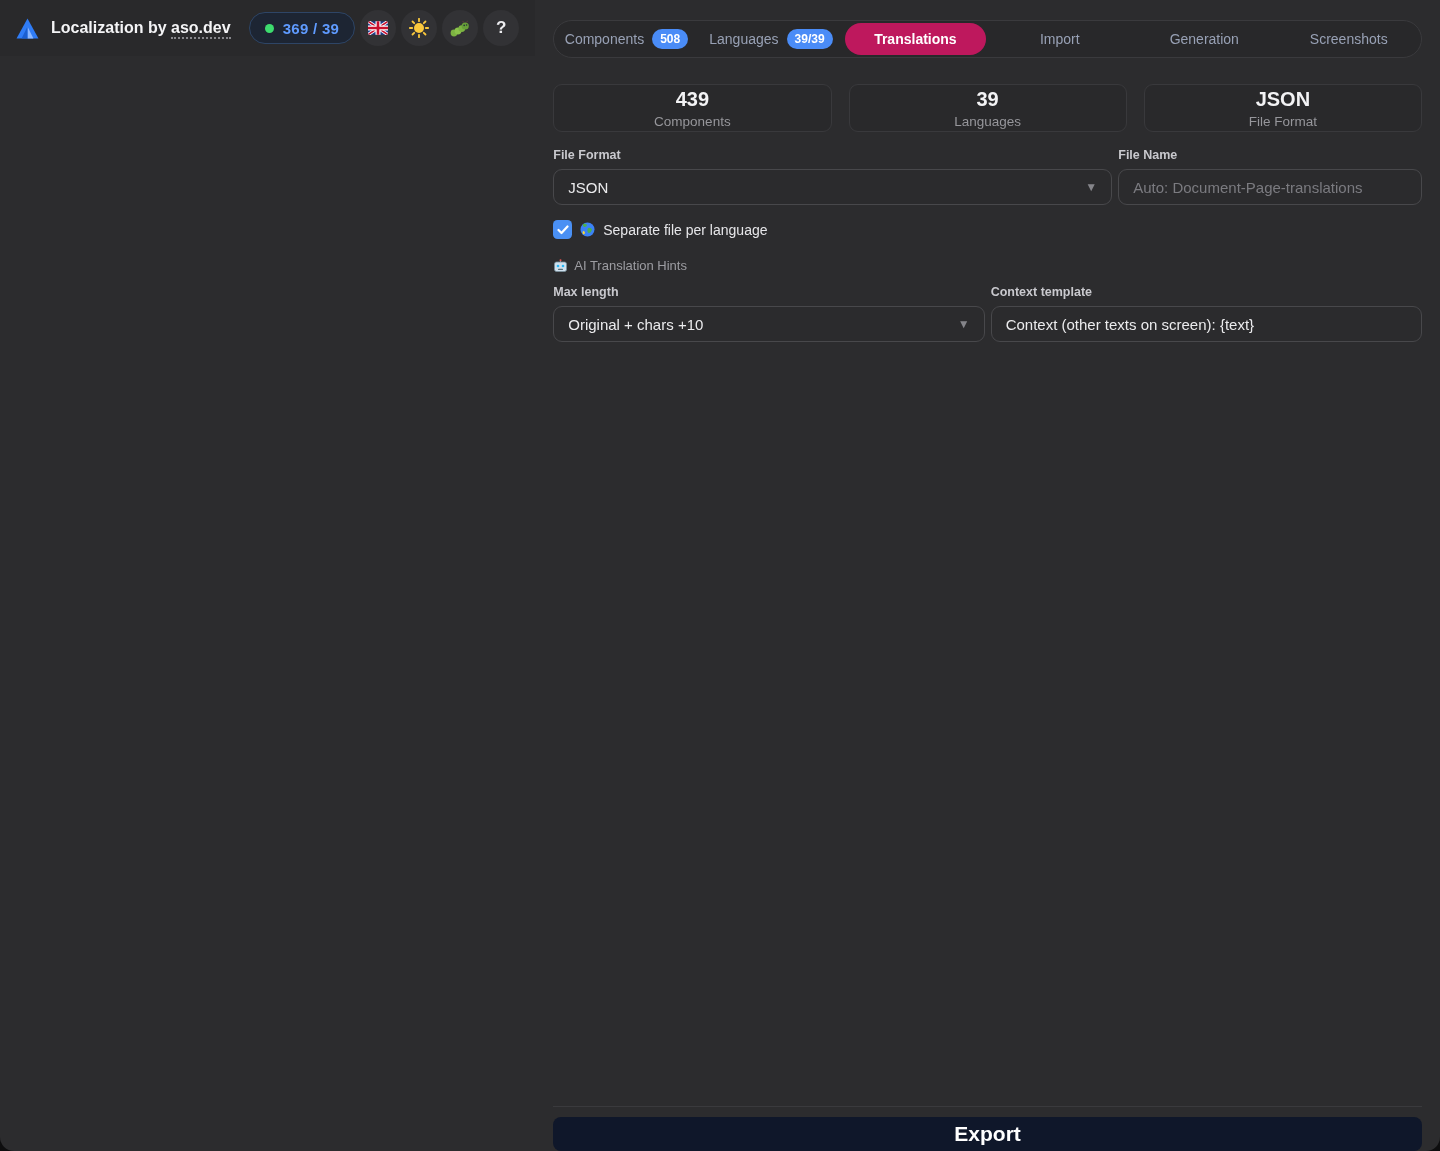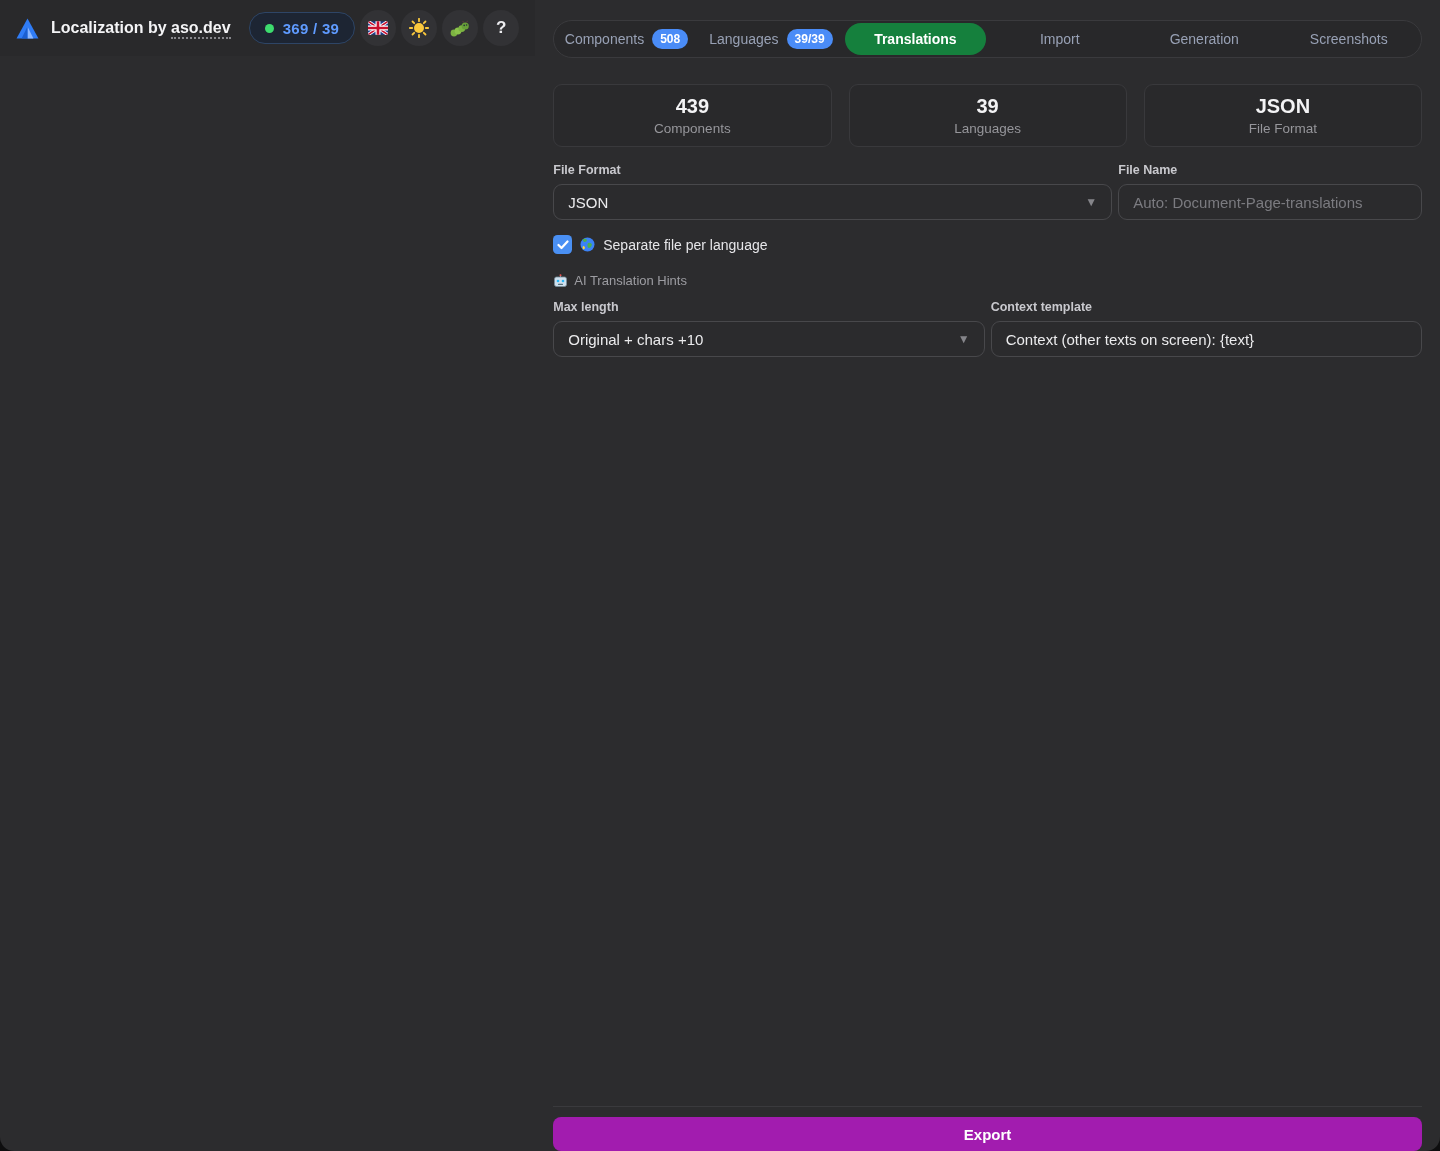--- a/index.html
+++ b/index.html
@@ -48,30 +48,30 @@
   .tabbar{
     margin-top:20px; height:38px; flex-shrink:0;
     background:#28282a; border:1px solid #3a3a3d; border-radius:20px;
     display:flex; align-items:stretch;
   }
   .tab{
     flex:1; display:flex; align-items:center; justify-content:center; gap:8px;
     color:#98a1b5; font-size:14px; border-radius:17px; margin:2px; cursor:pointer;
     white-space:nowrap;
   }
-  .tab.active{ background:#15803d; color:#ffffff; font-weight:700; }
+  .tab.active{ background:#be185d; color:#ffffff; font-weight:700; }
   .tab-badge{
     background:#4a8cf7; color:#fff; font-size:12px; font-weight:700;
     padding:2.5px 8px; border-radius:10px; line-height:1.2;
   }
   .tab-badge:empty{ display:none; }
 
   .stats{ display:grid; grid-template-columns:1fr 1fr 1fr; gap:17px; margin-top:26px; flex-shrink:0; }
   .stat-card{
-    background:#29292b; border:1px solid #39393c; border-radius:9px; height:63px;
+    background:#29292b; border:1px solid #39393c; border-radius:9px; height:48px;
     display:flex; flex-direction:column; align-items:center; justify-content:center; gap:3px;
   }
   .stat-value{ color:#f3f3f5; font-size:20px; font-weight:700; }
   .stat-label{ color:#96969b; font-size:13.5px; }
 
   .form-row1{ display:grid; grid-template-columns:559px 1fr; gap:6px; margin-top:16px; flex-shrink:0; }
   .form-row2{ display:grid; grid-template-columns:1fr 1fr; gap:6px; margin-top:12px; flex-shrink:0; }
   .field-label{ color:#c9c9ce; font-size:12.5px; font-weight:700; margin-bottom:7px; }
   .select, .text-input{
     height:36px; width:100%; border:1px solid #48484b; border-radius:9px; background:#2b2b2d;
@@ -89,22 +89,22 @@
     display:flex; align-items:center; justify-content:center; flex-shrink:0;
   }
   .checkbox-label{ color:#e6e6e9; font-size:14px; }
 
   .hints-label{ margin-top:19px; display:flex; align-items:center; gap:6px; color:#9d9da2; font-size:13px; flex-shrink:0; }
 
   .spacer{ flex:1; }
 
   .footer{ border-top:1px solid #3a3a3d; padding-top:10px; flex-shrink:0; }
   .export-btn{
-    display:block; width:100%; height:34px; background:#a21caf; border:none; border-radius:8px;
-    color:#ffffff; font-weight:700; font-size:15px; cursor:pointer; font-family:inherit;
+    display:block; width:100%; height:34px; background:#0f172a; border:none; border-radius:8px;
+    color:#ffffff; font-weight:700; font-size:21px; cursor:pointer; font-family:inherit;
   }
 
   .bottom-strip{ height:28px; flex-shrink:0; padding-top:5px; }
   .bottom-glow{
     height:3px;
     background:linear-gradient(90deg, rgba(54,68,108,0.1), rgba(54,68,108,0.55) 8%,
       rgba(54,68,108,0.55) 92%, rgba(54,68,108,0.1));
   }
 </style>
 </head>

